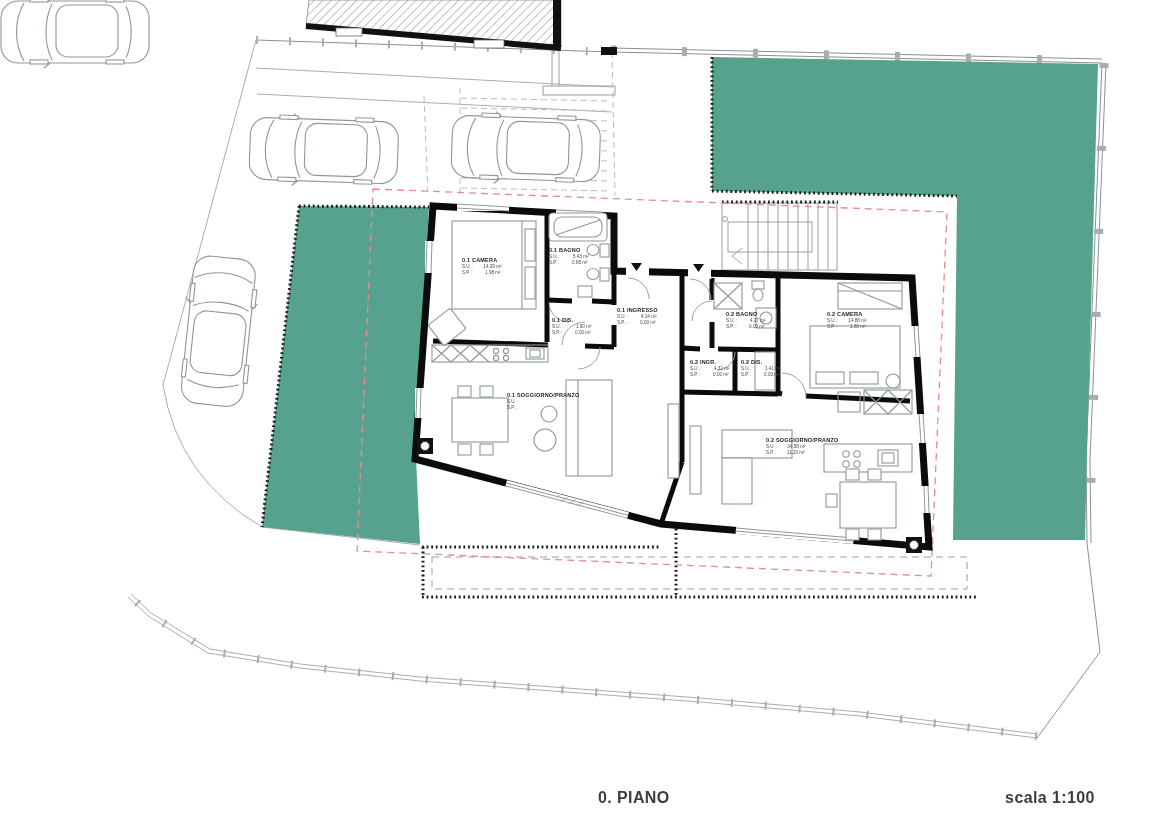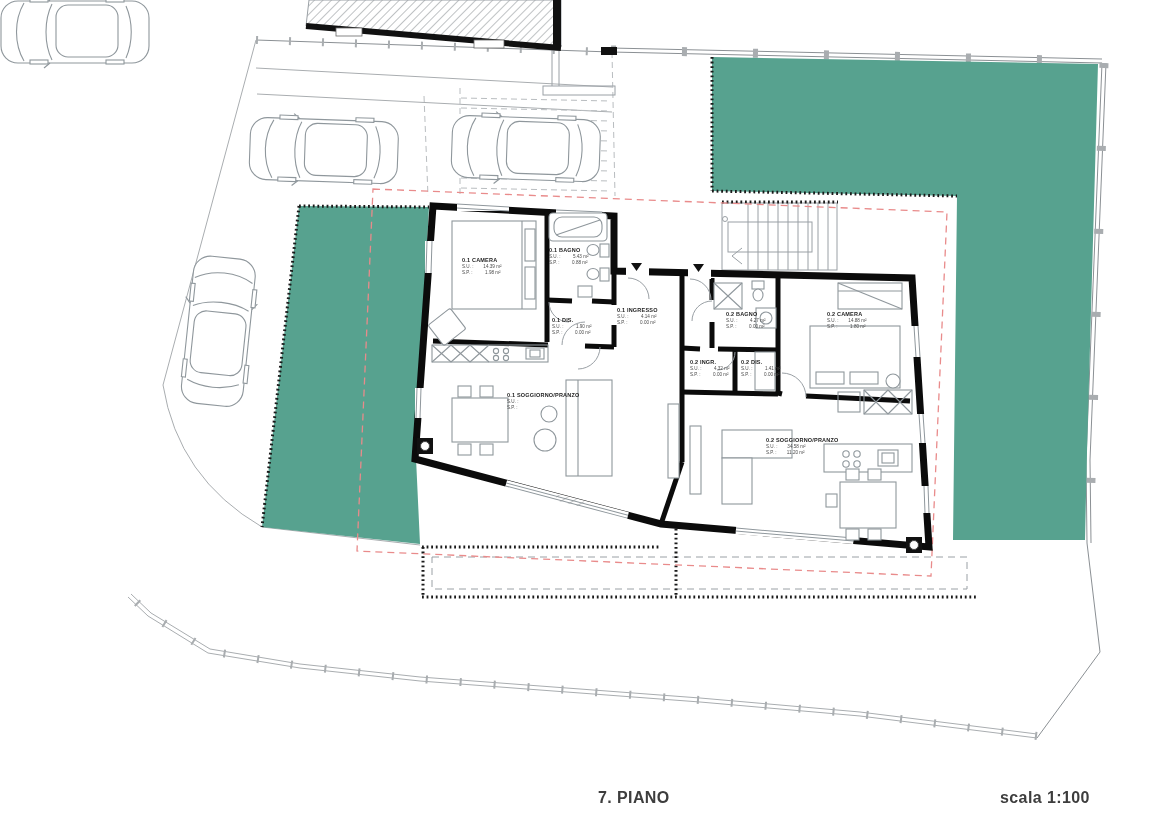--- a/index.html
+++ b/index.html
@@ -418,16 +418,16 @@
   <div class="rrow">
         <span>S.U. :</span>
         <span class="rv">34.58 m²</span>
       </div>
   <div class="rrow">
         <span>S.P. :</span>
         <span class="rv">11.20 m²</span>
       </div>
 </div>
 
-<div class="footer-label" style="left:598px;top:789px">7. PIANO</div>
-<div class="footer-label" style="left:1000px;top:789px;width:100px;text-align:left">scala 1:100</div>
+<div class="footer-label" style="left:598px;top:789px">0. PIANO</div>
+<div class="footer-label" style="left:1000px;top:789px;width:100px;text-align:center">scala 1:100</div>
 
 </div>
 
 </body></html>

